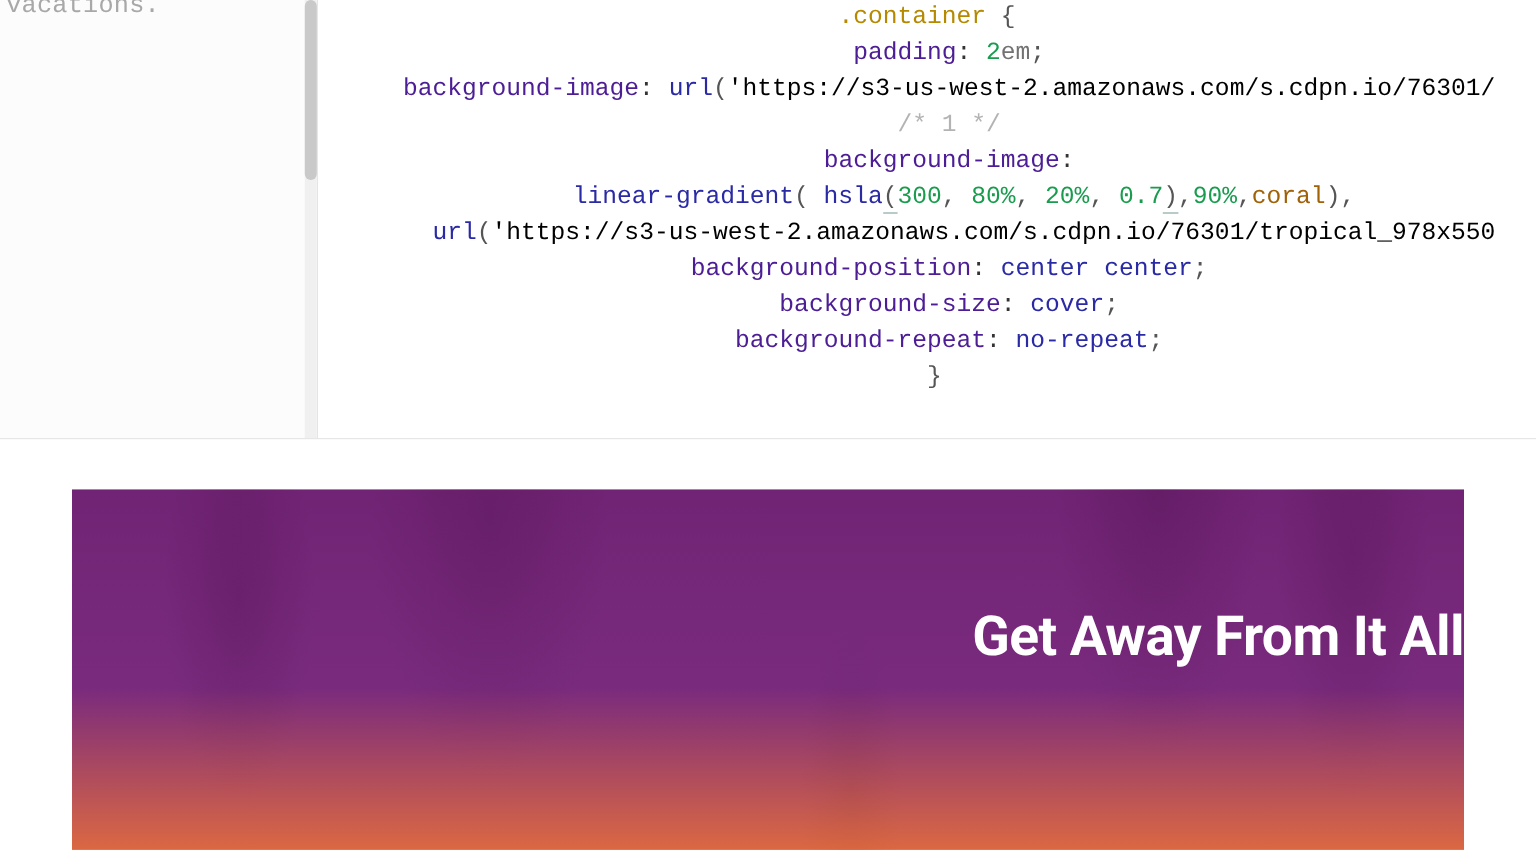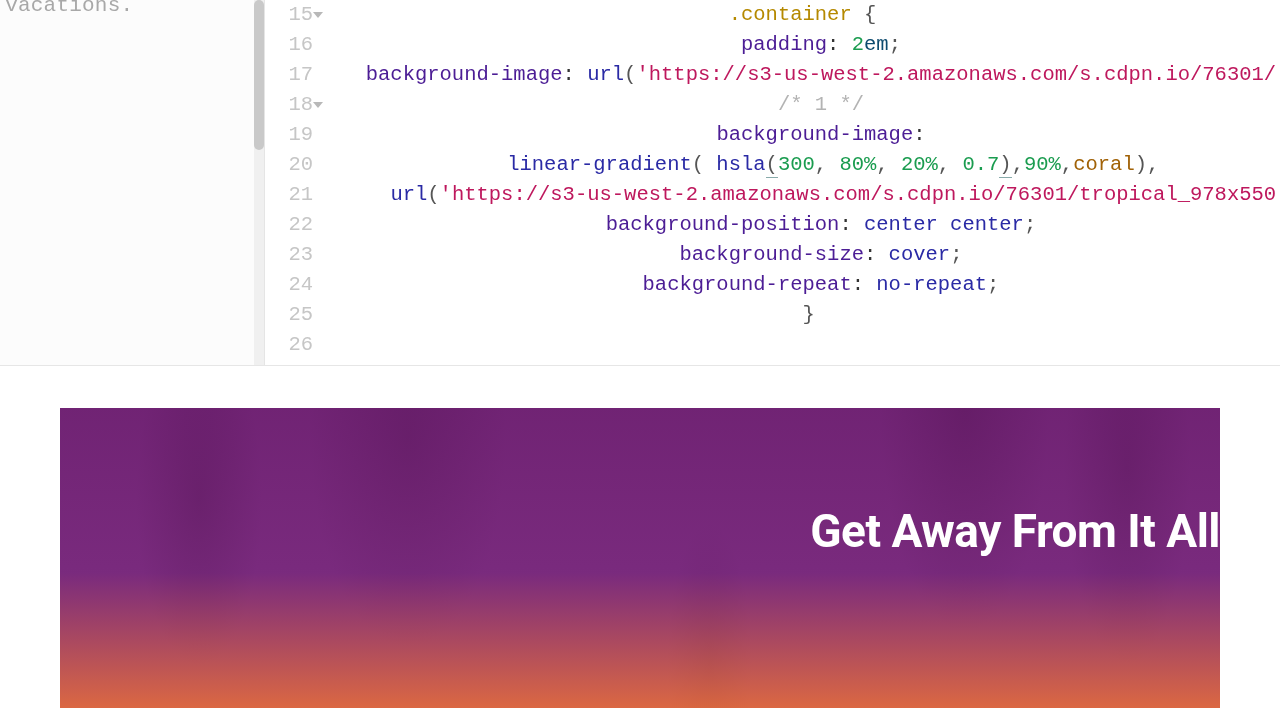--- a/index.html
+++ b/index.html
@@ -14,24 +14,24 @@
   .gutter { width: 60px; text-align: right; color: #c6c6c6; padding-top: 0; padding-right: 12px; user-select: none; }
   .gutter .ln { height: 30px; position: relative; }
   .gutter .fold::after { content: ""; position: absolute; right: -10px; top: 12px; border-left: 5px solid transparent; border-right: 5px solid transparent; border-top: 6px solid #b8b8b8; }
   .code { flex: 1; white-space: pre; color: #333; padding-top: 0; }
   .code .line { height: 30px; display: block; text-align: center; }
   .tok-sel   { color: #b58900; }
   .tok-brace { color: #555; }
   .tok-prop  { color: #4c1d95; }
   .tok-colon { color: #333; }
   .tok-num   { color: #1a9c4f; }
-  .tok-unit  { color: #0c4a6e; }
+  .tok-unit  { color: #737373; }
   .tok-func  { color: #2a2aa5; }
   .tok-paren { color: #555; }
-  .tok-str   { color: #be185d; }
+  .tok-str   { color: #000000; }
   .tok-kw    { color: #2a2aa5; }
   .tok-comm  { color: #b3b3b3; }
   .tok-punc  { color: #555; }
   .tok-ident { color: #a16207; }
   .underline { border-bottom: 1px solid #8aa; padding-bottom: 1px; }
   .divider { height: 15px; border-top: 1px solid #e6e6e6; background: #fff; }
   .preview-area { flex: 1; background: #fff; padding: 28px 40px 0 40px; }
   .hero { width: 1160px; height: 300px; margin: 0 auto;
           background:
             linear-gradient( hsla(300,60%,28%,0.78) 0%, hsla(300,55%,32%,0.75) 55%, hsla(18,85%,58%,0.85) 100%),
@@ -54,34 +54,20 @@
   <div class="editors">
 
     <div class="html-pane">
       <span class="html-text">Low cost vacations.</span>
       <div class="scrollbar">
         <div class="thumb"></div>
       </div>
     </div>
 
     <div class="css-pane">
-      <div class="gutter" id="gutter">
-          <div class="ln fold">15</div>
-          <div class="ln">16</div>
-          <div class="ln">17</div>
-          <div class="ln fold">18</div>
-          <div class="ln">19</div>
-          <div class="ln">20</div>
-          <div class="ln">21</div>
-          <div class="ln">22</div>
-          <div class="ln">23</div>
-          <div class="ln">24</div>
-          <div class="ln">25</div>
-          <div class="ln">26</div>
-        </div>
       <div class="code" id="code"><span class="line"><span class="tok-sel">.container</span><span class="tok-punc"> </span><span class="tok-brace">{</span></span><span class="line"><span>   </span><span class="tok-prop">padding</span><span class="tok-colon">: </span><span class="tok-num">2</span><span class="tok-unit">em</span><span class="tok-punc">;</span></span><span class="line"><span>   </span><span class="tok-prop">background-image</span><span class="tok-colon">: </span><span class="tok-func">url</span><span class="tok-paren">(</span><span class="tok-str">'https://s3-us-west-2.amazonaws.com/s.cdpn.io/76301/</span></span><span class="line"><span>   </span><span class="tok-comm">/* 1 */</span></span><span class="line"><span>   </span><span class="tok-prop">background-image</span><span class="tok-colon">:</span></span><span class="line"><span>     </span><span class="tok-func">linear-gradient</span><span class="tok-paren">( </span><span class="tok-func">hsla</span><span class="tok-paren underline">(</span><span class="tok-num">300</span><span class="tok-punc">, </span><span class="tok-num">80%</span><span class="tok-punc">, </span><span class="tok-num">20%</span><span class="tok-punc">, </span><span class="tok-num">0.7</span><span class="tok-paren underline">)</span><span class="tok-punc">,</span><span class="tok-num">90%</span><span class="tok-punc">,</span><span class="tok-ident">coral</span><span class="tok-paren">)</span><span class="tok-punc">,</span></span><span class="line"><span>     </span><span class="tok-func">url</span><span class="tok-paren">(</span><span class="tok-str">'https://s3-us-west-2.amazonaws.com/s.cdpn.io/76301/tropical_978x550</span></span><span class="line"><span>   </span><span class="tok-prop">background-position</span><span class="tok-colon">: </span><span class="tok-kw">center center</span><span class="tok-punc">;</span></span><span class="line"><span>   </span><span class="tok-prop">background-size</span><span class="tok-colon">: </span><span class="tok-kw">cover</span><span class="tok-punc">;</span></span><span class="line"><span>   </span><span class="tok-prop">background-repeat</span><span class="tok-colon">: </span><span class="tok-kw">no-repeat</span><span class="tok-punc">;</span></span><span class="line"><span class="tok-brace"> }</span></span><span class="line"><span></span></span></div>
     </div>
 
   </div>
 
   <div class="divider"></div>
 
   <div class="preview-area">
     <div class="hero">
       <h1>Get Away From It All</h1>

